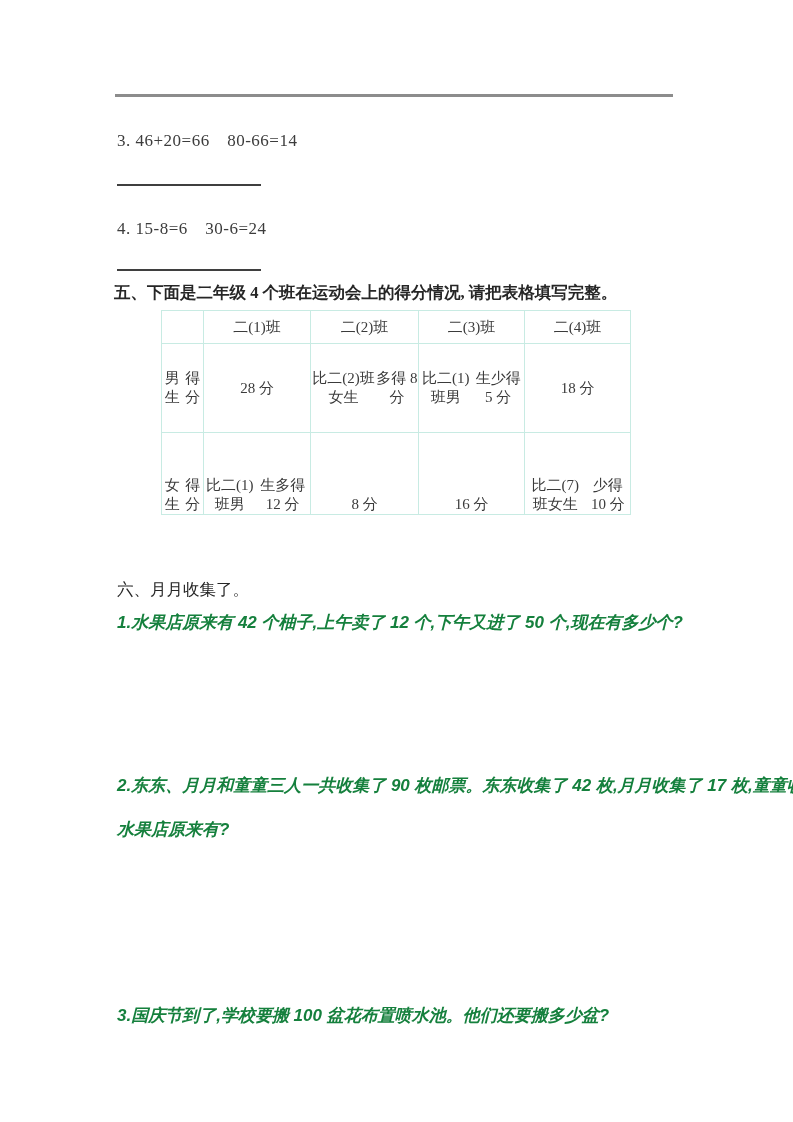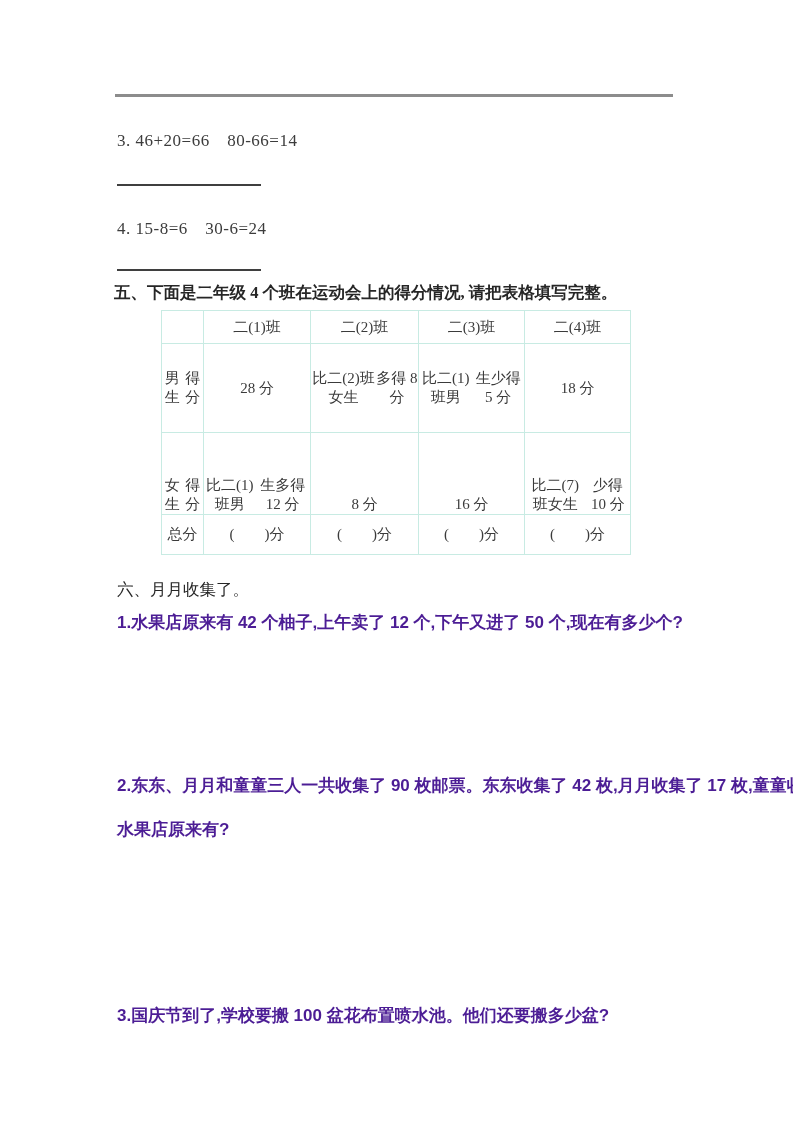--- a/index.html
+++ b/index.html
@@ -59,22 +59,23 @@
   }
   .row-head{height:33px;}
   .row-boys .cell{height:88px;}
   .row-girls .cell{height:81px;align-items:flex-end;}
   .row-total{height:40px;}
   .problem-line{
     left:117px;
     font-family:"Liberation Sans", sans-serif;
     font-weight:600;
     font-size:17px;
-    color:#4c1d95;
+    color:#15803d;
     white-space:pre;
+    font-style:italic;
   }
   .p1{top:589px;}
   .p2-l1{top:752px;}
   .p2-l2{top:796px;}
   .p3{top:982px;text-align:right;}
 </style>
 </head>
 <body>
 
 <div class="abs top-rule"></div>
@@ -156,27 +157,20 @@
       <span>16 分</span>
     </div>
         </td>
     <td>
           <div class="cell">
       <span>比二(7)班女生</span>
       <span>少得 10 分</span>
     </div>
         </td>
   </tr>
-  <tr class="row-total">
-    <td>总分</td>
-    <td>(　　)分</td>
-    <td>(　　)分</td>
-    <td>(　　)分</td>
-    <td>(　　)分</td>
-  </tr>
 </tbody>
   </table>
 
 <div class="abs section-heading heading-6">六、月月收集了。</div>
 
 <div class="abs problem-line p1">1.水果店原来有 42 个柚子,上午卖了 12 个,下午又进了 50 个,现在有多少个?</div>
 <div class="abs problem-line p2-l1">2.东东、月月和童童三人一共收集了 90 枚邮票。东东收集了 42 枚,月月收集了 17 枚,童童收</div>
 <div class="abs problem-line p2-l2">水果店原来有?</div>
 <div class="abs problem-line p3">3.国庆节到了,学校要搬 100 盆花布置喷水池。他们还要搬多少盆?</div>
 

